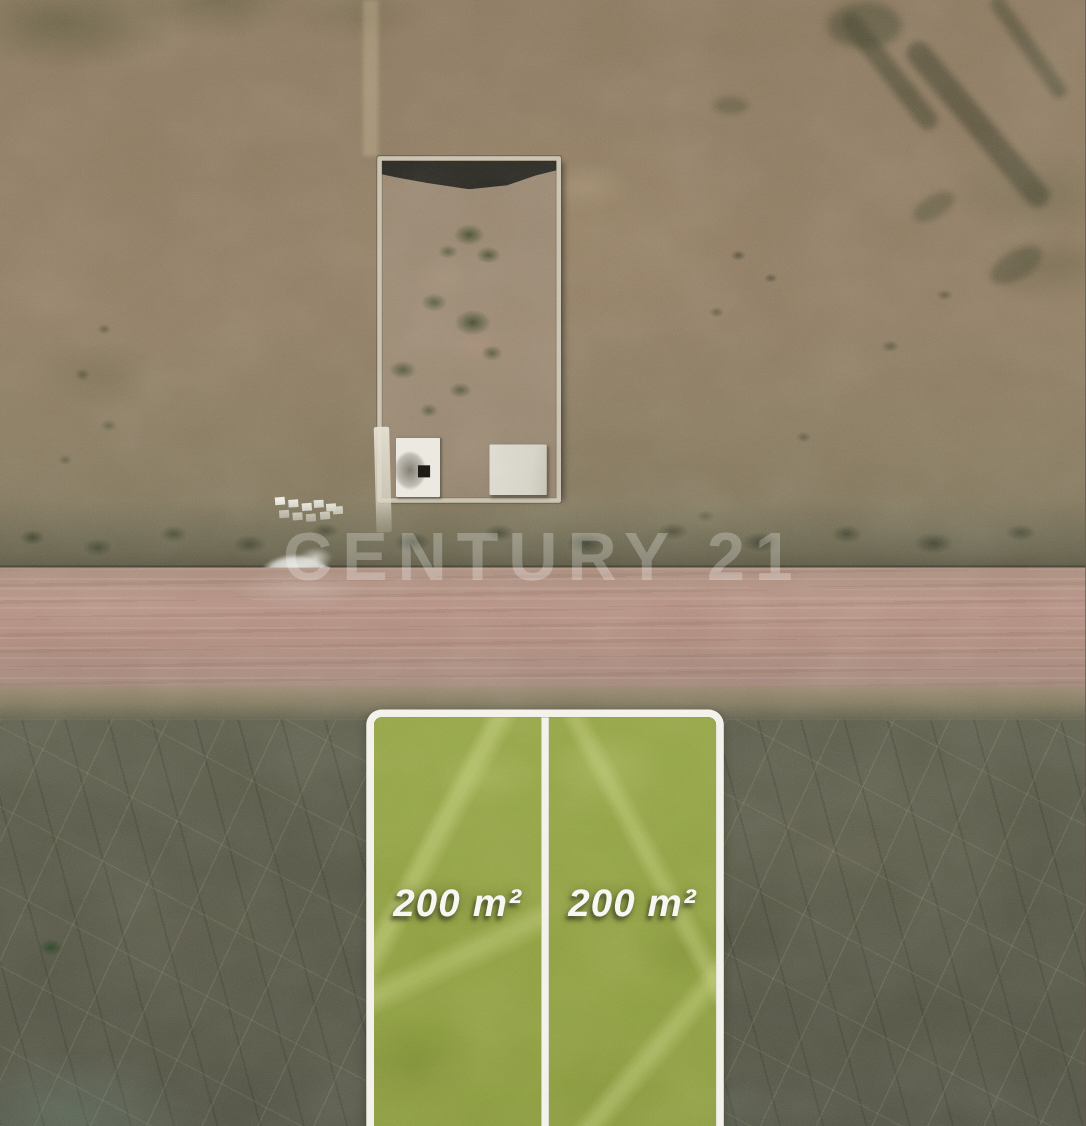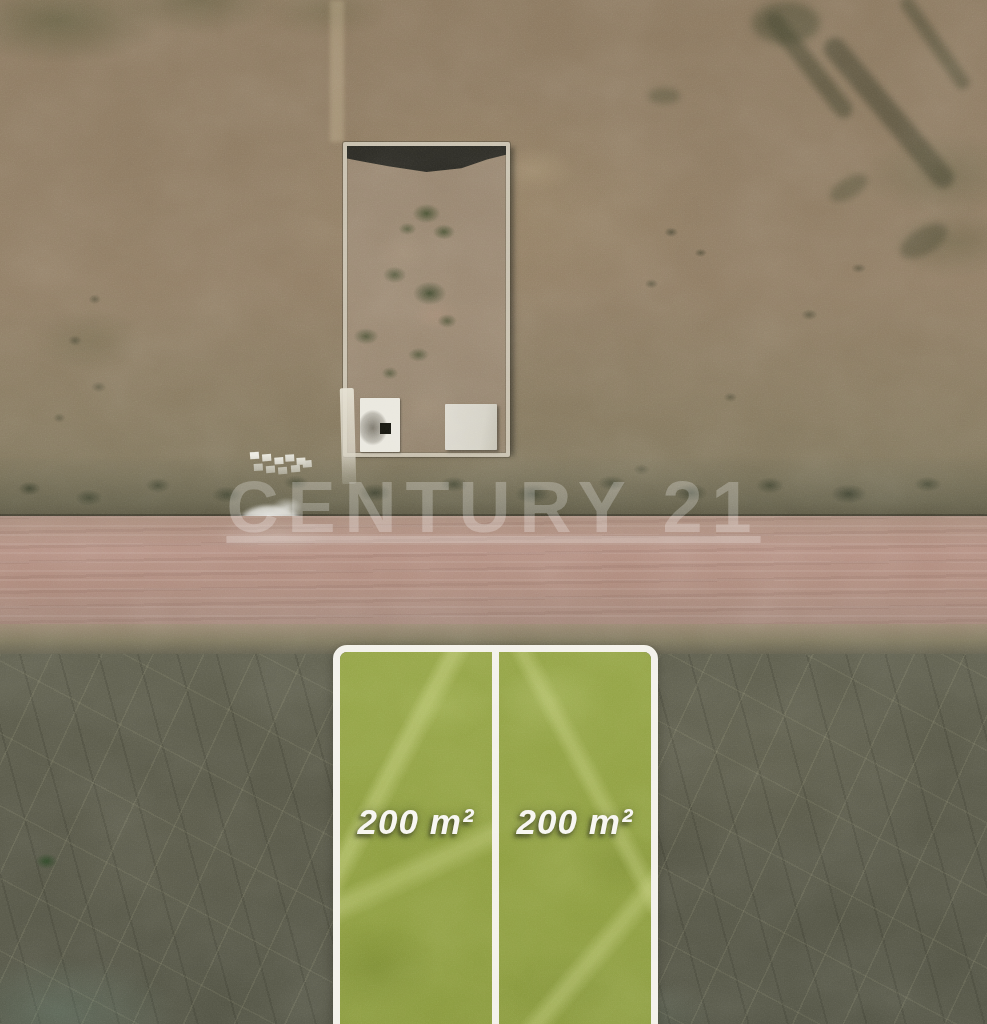--- a/index.html
+++ b/index.html
@@ -190,24 +190,23 @@
   .lot-label{
     position:absolute; left:50%; top:150px; transform:translateX(-50%);
     font-style:italic; font-weight:700; font-size:35px; letter-spacing:1px;
     color:#f7f6f0; white-space:nowrap;
     text-shadow:-2px 3px 4px rgba(35,38,20,.7), 0 0 10px rgba(40,45,20,.35);
   }
 
   
   .watermark{
     position:absolute; left:50%; top:507px; transform:translate(-50%,-50%);
-    font-weight:700; font-size:72px; letter-spacing:9px;
+    font-weight:700; font-size:62px; letter-spacing:9px;
     color:rgba(255,255,255,.25); white-space:nowrap; line-height:1;
     user-select:none;
-    text-decoration:underline;
   }
 
   
   .grain{position:absolute; left:0; top:0; pointer-events:none;}
 </style>
 </head>
 <body>
 
 <div class="scene">
 

